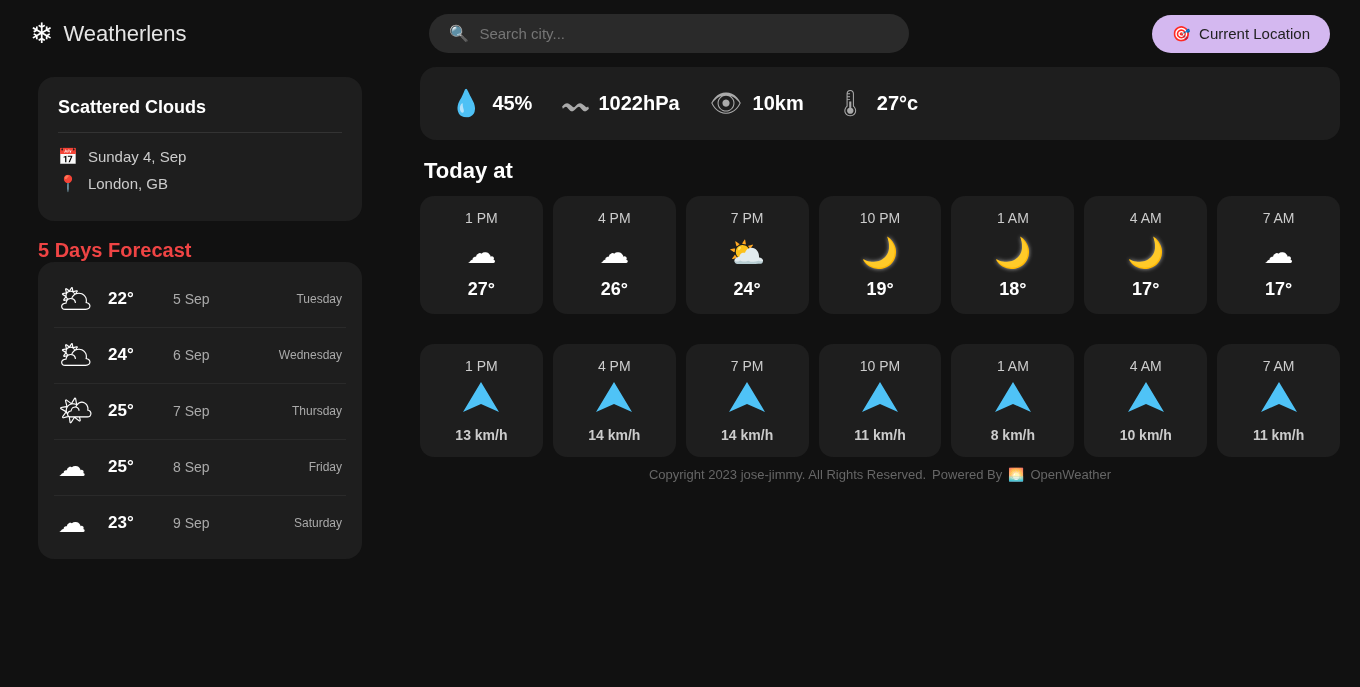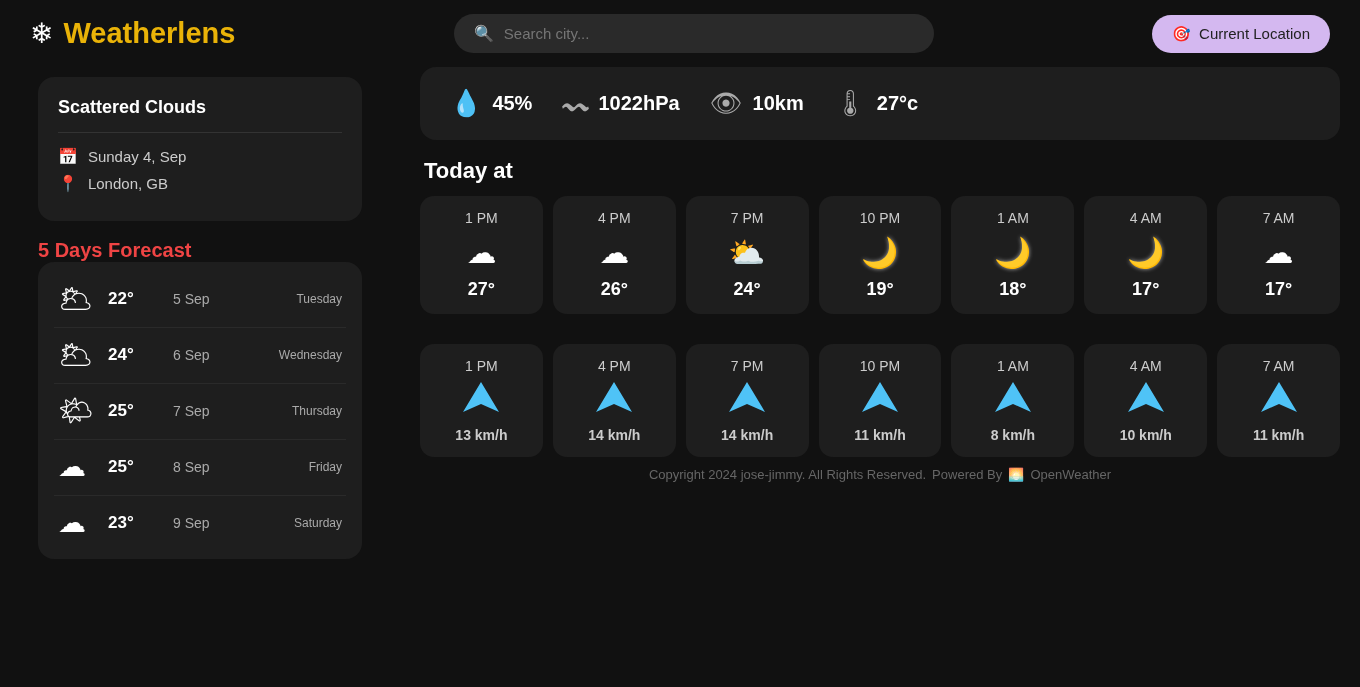--- a/index.html
+++ b/index.html
@@ -23,23 +23,23 @@
     .logo-area {
       display: flex;
       align-items: center;
       gap: 10px;
     }
     .logo-icon {
       font-size: 28px;
       color: #ffffff;
     }
     .logo-text {
-      font-size: 29px;
-      font-weight: 700;
-      color: #eab308;
+      font-size: 22px;
+      font-weight: 400;
+      color: #e5e5e5;
     }
     .search-bar {
       display: flex;
       align-items: center;
       background: #2a2a2a;
       border-radius: 30px;
       padding: 10px 20px;
       width: 480px;
       gap: 10px;
     }
@@ -423,20 +423,20 @@
         <svg width="36" height="30" viewBox="0 0 36 30" fill="none">
           <polygon points="0,30 18,0 36,30 18,22" fill="#4fc3f7"></polygon>
         </svg>
       </span>
       <span class="wind-speed">11 km/h</span>
     </div>
         </div>
     </div>
 
     <div class="footer">
-      <span>Copyright 2024 jose-jimmy. All Rights Reserved.</span>
+      <span>Copyright 2023 jose-jimmy. All Rights Reserved.</span>
       <span>Powered By</span>
       <span>🌅</span>
       <span>OpenWeather</span>
     </div>
   </div>
 
 </div>
 
 </body></html>

